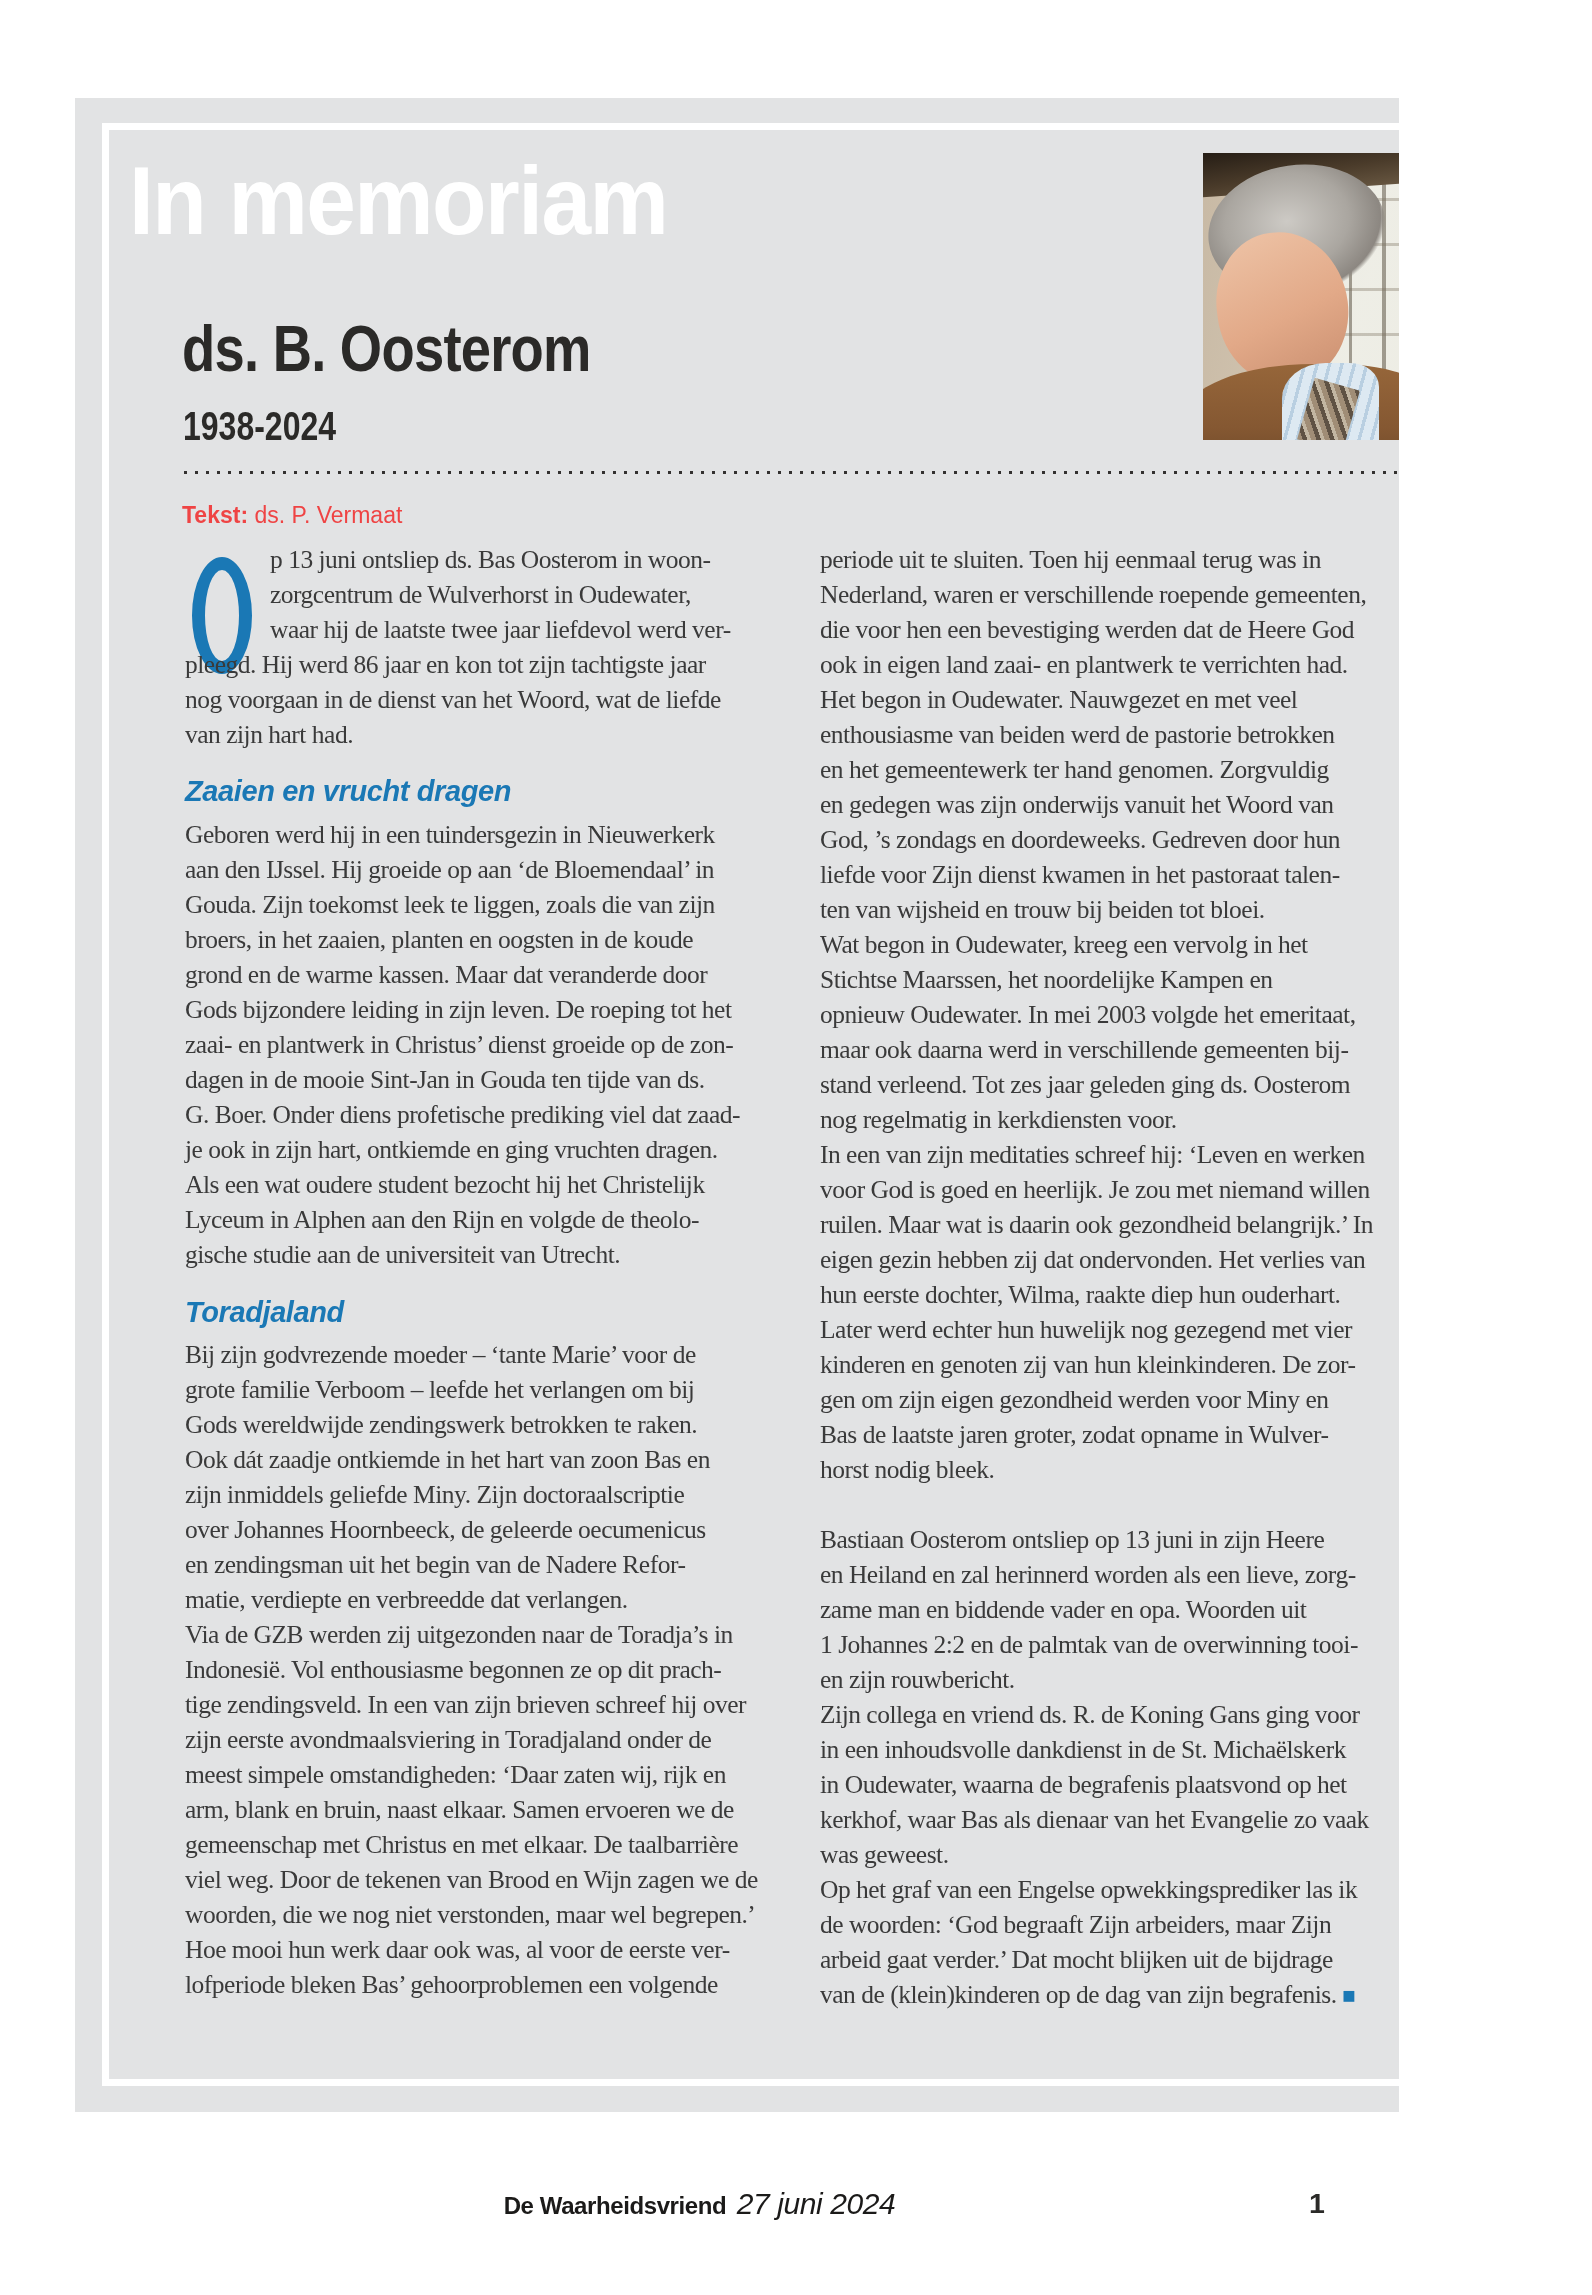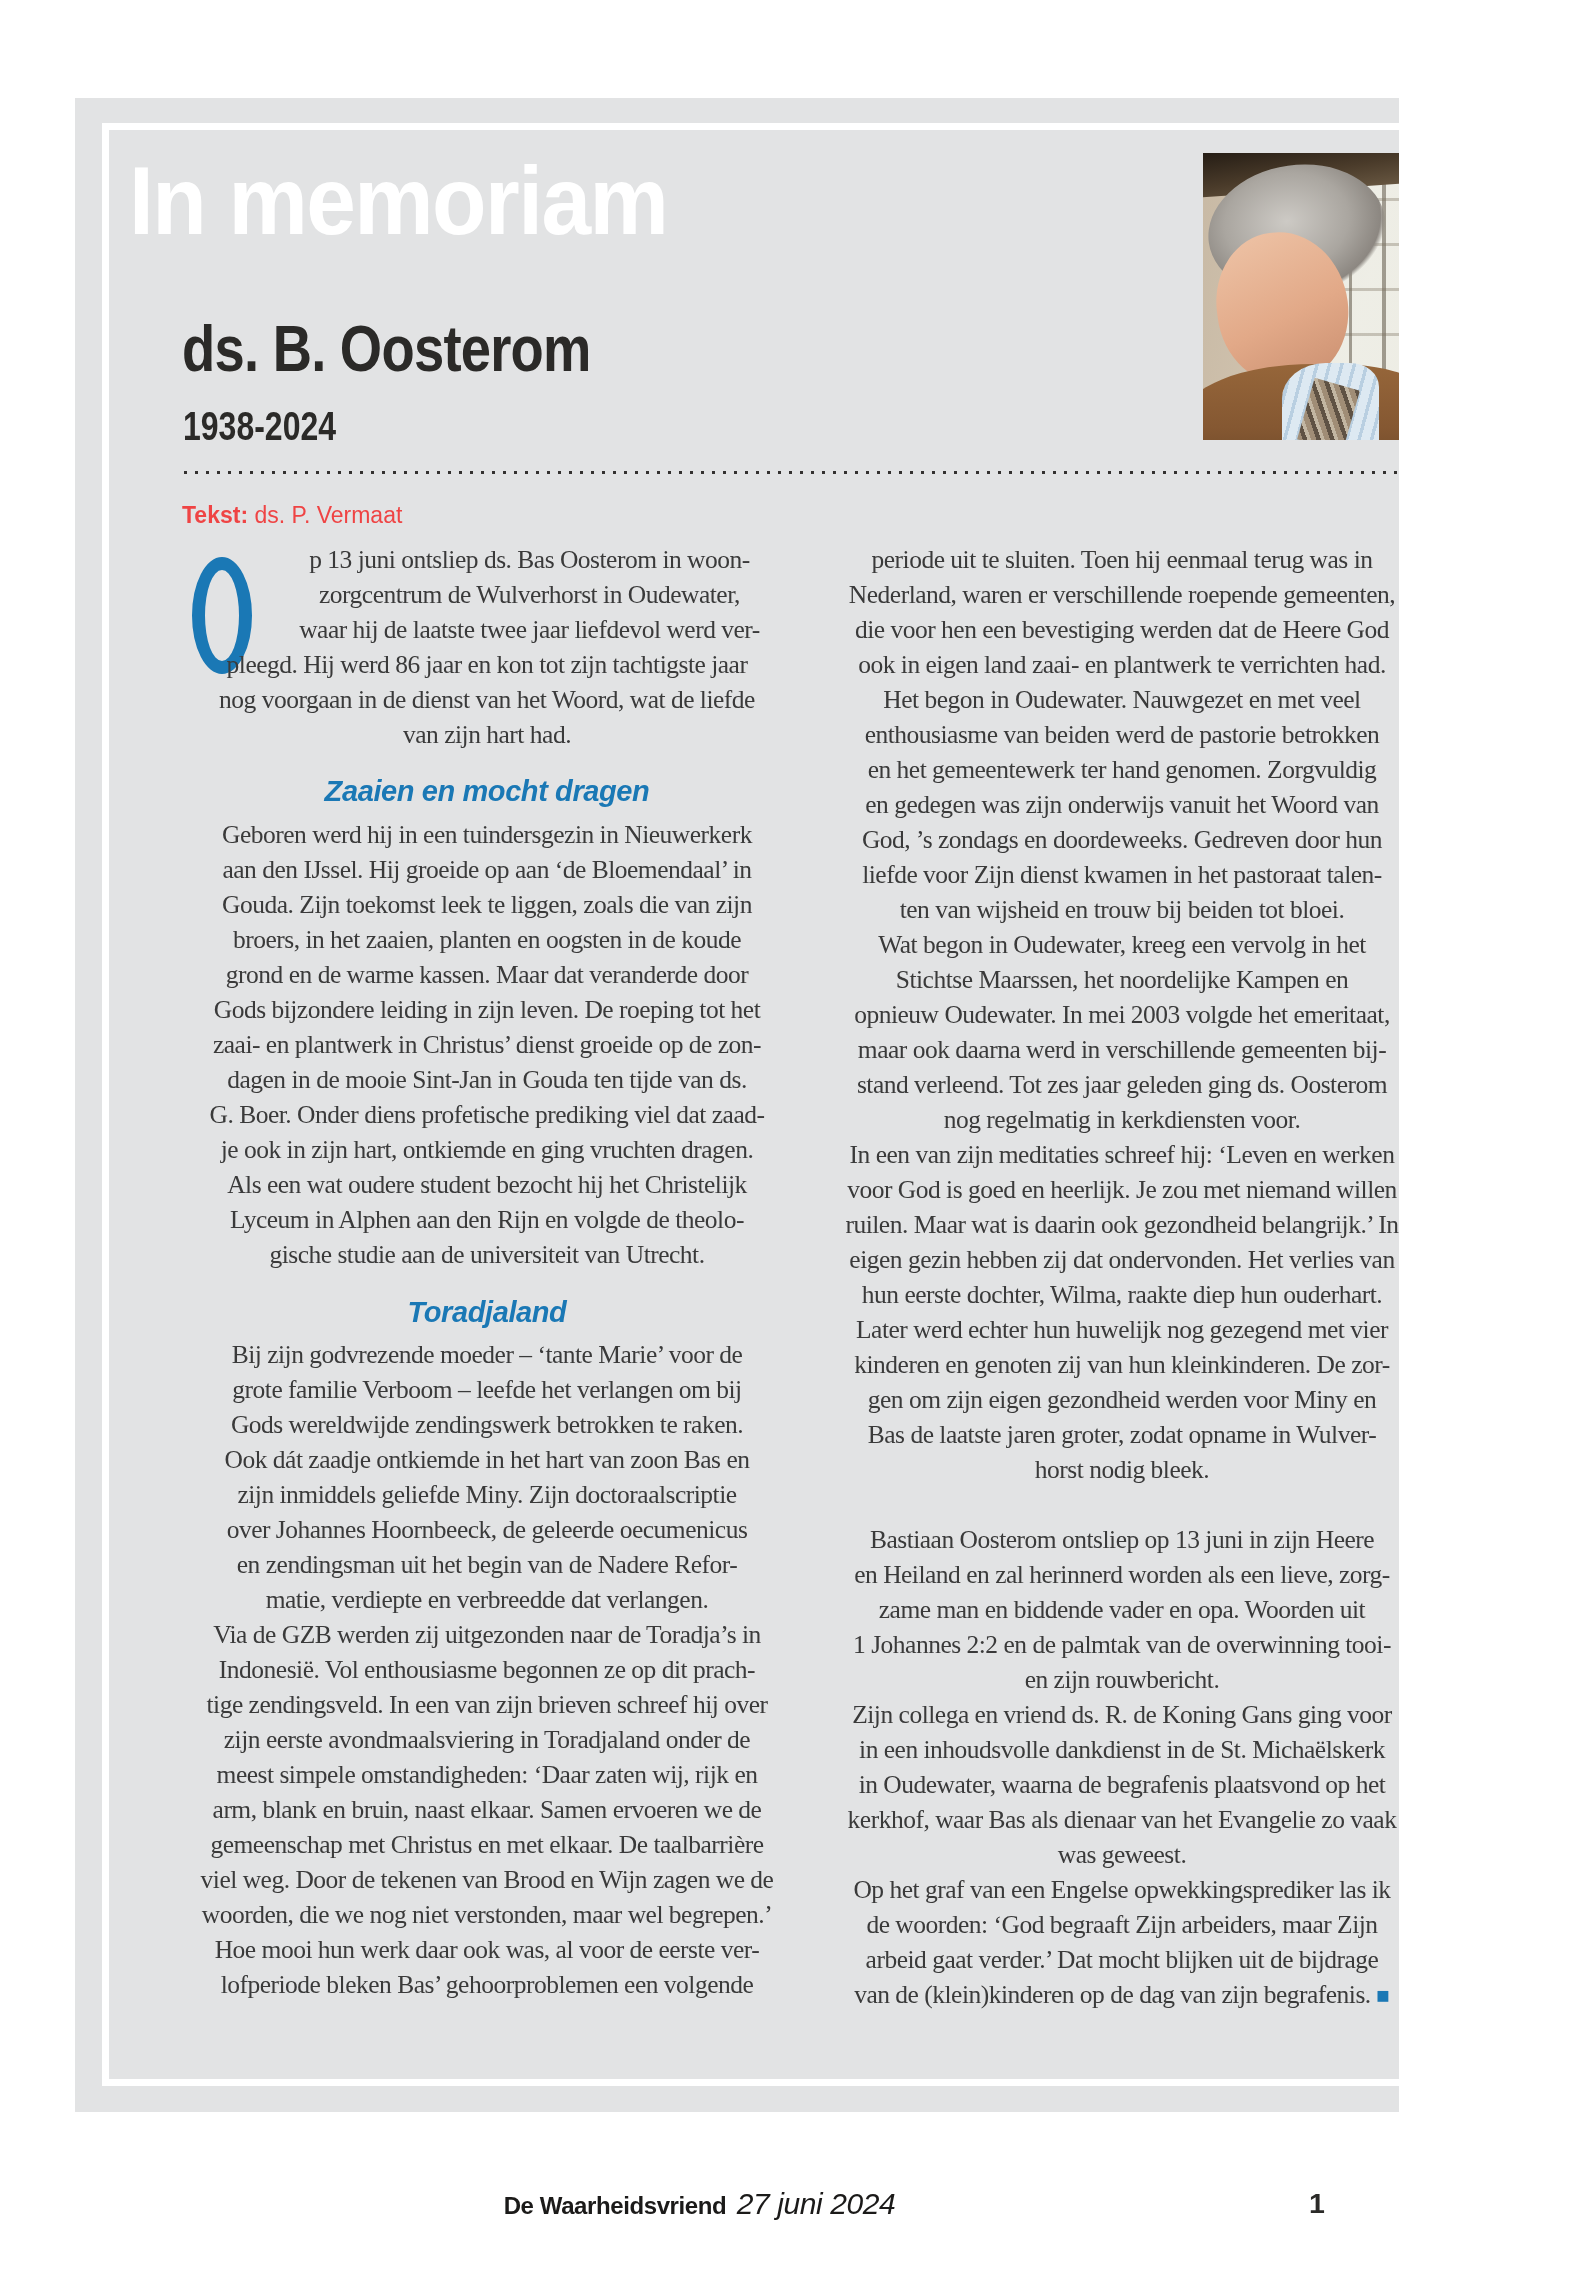--- a/index.html
+++ b/index.html
@@ -16,21 +16,21 @@
                white-space:nowrap;}
   .years{position:absolute;left:183px;top:404px;font-size:40px;font-weight:bold;color:#2b2a28;
          transform:scaleX(.8);transform-origin:left top;}
   .dotline{position:absolute;left:182px;top:469px;width:1231px;height:7px;
            background-image:radial-gradient(circle 2px at 3.5px 3.5px,#33312f 98%,transparent);
            background-size:11px 7px;background-repeat:repeat-x;}
   .byline{position:absolute;left:182px;top:502px;font-size:23px;color:#ef4444;}
   .byline .lab{font-weight:bold;}
   .col{position:absolute;top:542px;width:604px;color:#3a3a3a;
        font-family:"Liberation Serif",serif;font-size:25.5px;line-height:35px;
-       letter-spacing:-0.5px;text-align:center;}
+       letter-spacing:-0.5px;}
   .col-left{left:185px;}
   .col-right{left:820px;}
   .para{white-space:pre;margin:0;}
   .sec-heading{font-family:"Liberation Sans",sans-serif;font-weight:bold;font-style:italic;
                font-size:29px;color:#1a78b5;letter-spacing:-0.4px;margin:22.4px 0 7.8px 0;
                white-space:nowrap;}
   .vgap{height:35px;}
   .dropfloat{float:left;width:85px;height:104px;}
   .dropcap{position:absolute;left:192px;top:557px;width:60px;height:117px;
            border:13px solid #1a78b5;border-radius:50%;box-sizing:border-box;}
@@ -96,21 +96,21 @@
 
   <div class="dropcap" title="O"></div>
 
   <div class="col col-left">
       <div class="para"><span class="dropfloat"></span>p 13 juni ontsliep ds. Bas Oosterom in woon-
 zorgcentrum de Wulverhorst in Oudewater,
 waar hij de laatste twee jaar liefdevol werd ver-
 pleegd. Hij werd 86 jaar en kon tot zijn tachtigste jaar
 nog voorgaan in de dienst van het Woord, wat de liefde
 van zijn hart had.</div>
-      <div class="sec-heading">Zaaien en mocht dragen</div>
+      <div class="sec-heading">Zaaien en vrucht dragen</div>
       <div class="para">Geboren werd hij in een tuindersgezin in Nieuwerkerk
 aan den IJssel. Hij groeide op aan ‘de Bloemendaal’ in
 Gouda. Zijn toekomst leek te liggen, zoals die van zijn
 broers, in het zaaien, planten en oogsten in de koude
 grond en de warme kassen. Maar dat veranderde door
 Gods bijzondere leiding in zijn leven. De roeping tot het
 zaai- en plantwerk in Christus’ dienst groeide op de zon-
 dagen in de mooie Sint-Jan in Gouda ten tijde van ds.
 G. Boer. Onder diens profetische prediking viel dat zaad-
 je ook in zijn hart, ontkiemde en ging vruchten dragen.

